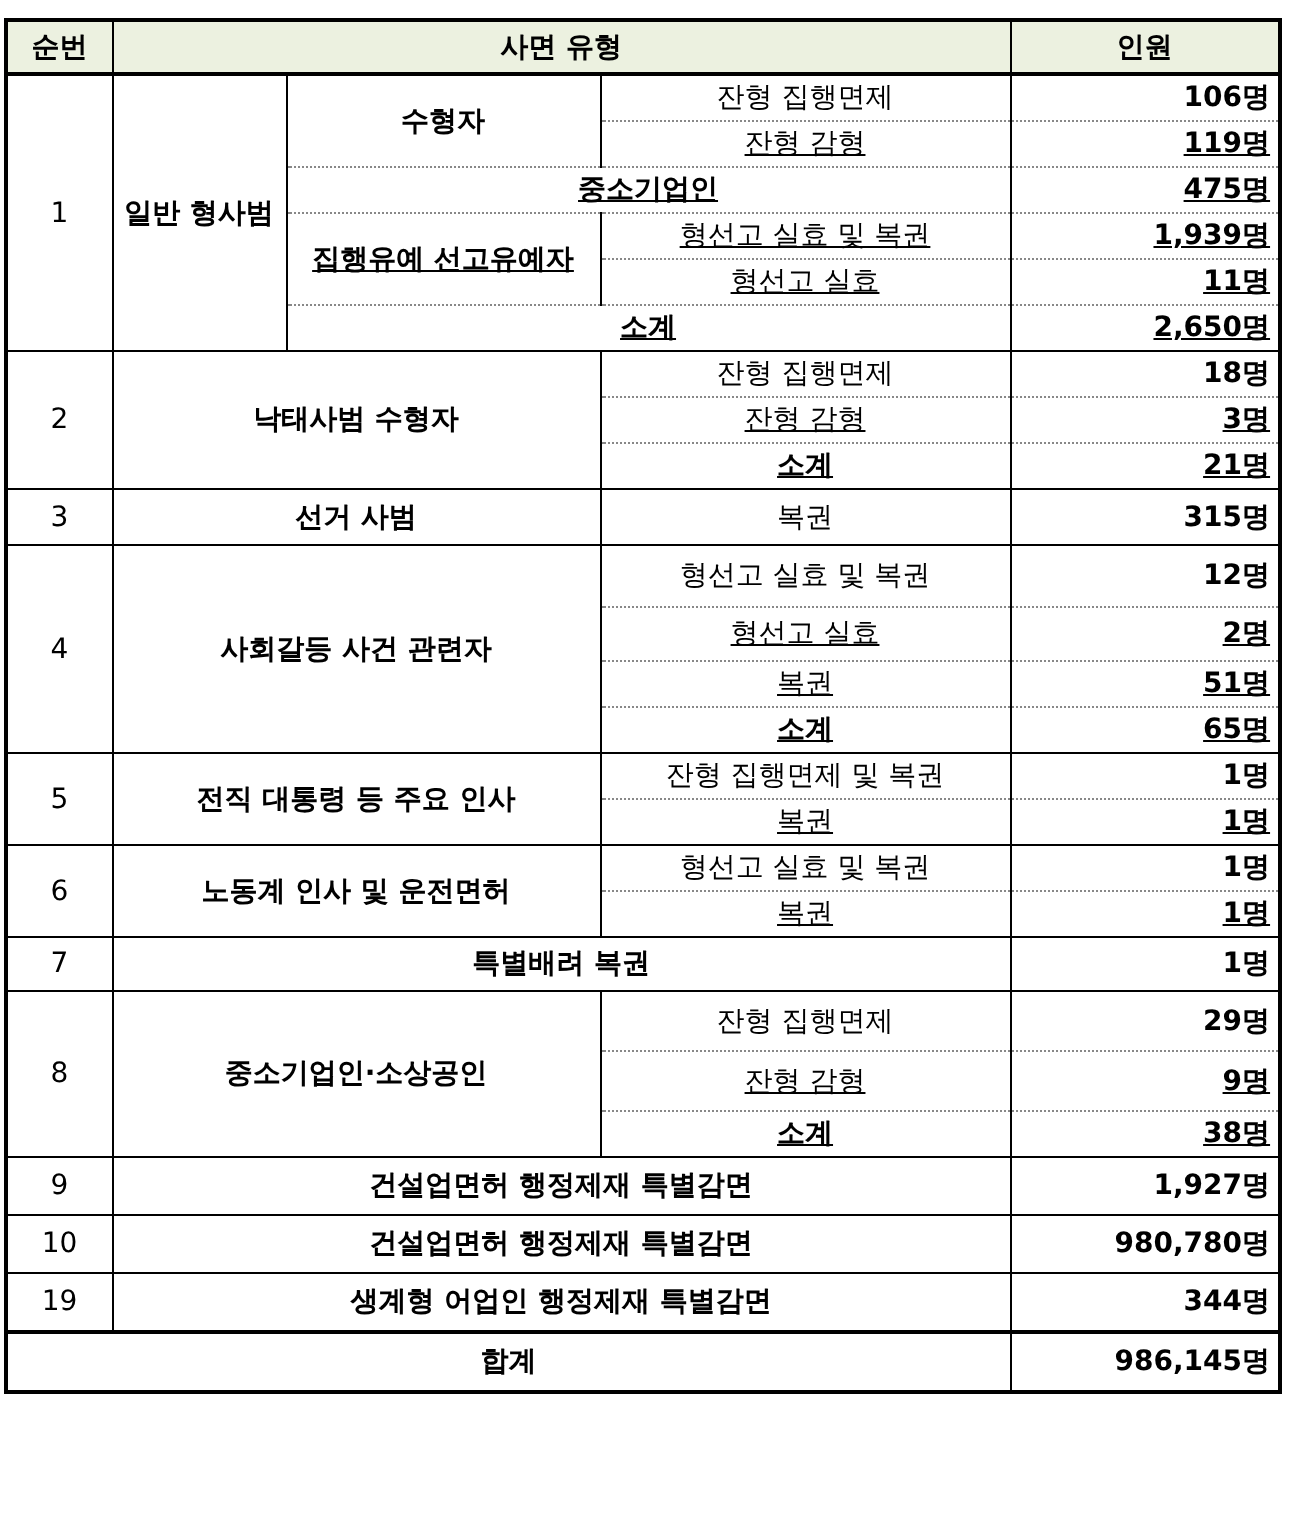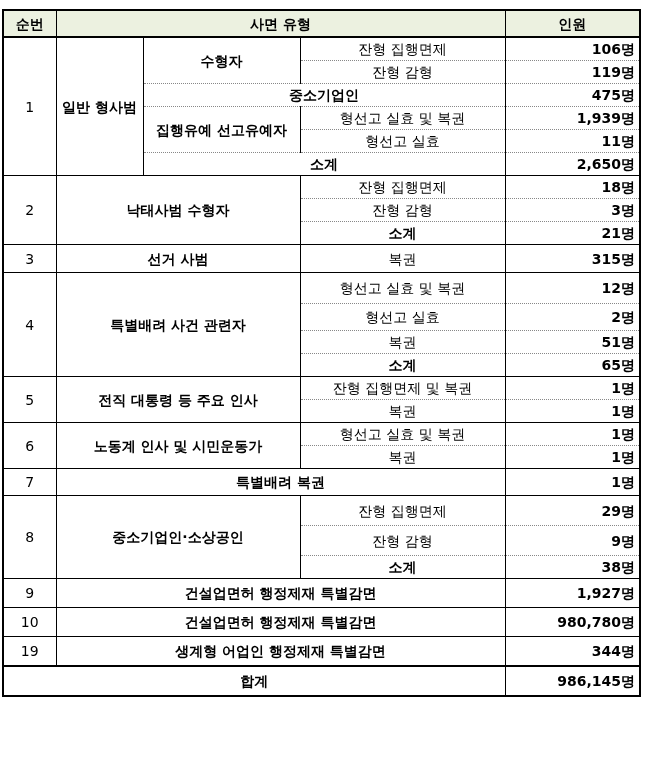--- a/index.html
+++ b/index.html
@@ -11,21 +11,21 @@
   table.grid td { padding: 0 4px; height: 22px; font-size: 14px; line-height: 18px;
                   text-align: center; vertical-align: middle;
                   border-left: 1px solid #000; border-right: 1px solid #000;
                   border-top: 1px solid #000; border-bottom: 1px solid #000;
                   overflow: hidden; white-space: nowrap; }
   table.grid tr.hdr td { background: #ecf1e0; font-weight: bold; height: 25px;
                          border-bottom: 2px solid #000; }
   .b { font-weight: bold; }
   .num { text-align: right !important; font-weight: bold; padding-right: 4px !important; margin-top: 36px; }
   .plain { font-weight: normal; }
-  .dt { border-top: 1px dotted #888 !important; }
+  .dt { border-top: 1px dotted #888 !important; text-decoration: underline; }
   .db { border-bottom: 1px dotted #888 !important; }
   .gl { border-left: 1px solid #777 !important; }
   .wrap { white-space: normal !important; line-height: 24px !important; }
   .tot td { border-top: 2px solid #000 !important; }
 </style>
 </head>
 <body>
 
 <table class="grid">
   <colgroup>
@@ -89,21 +89,21 @@
 
   <tr>
     <td class="plain" style="height:27px">3</td>
     <td colspan="2" class="b">선거 사범</td>
     <td class="plain">복권</td>
     <td class="num">315명</td>
   </tr>
 
   <tr>
     <td rowspan="4" class="plain">4</td>
-    <td rowspan="4" colspan="2" class="b">특별배려 사건 관련자</td>
+    <td rowspan="4" colspan="2" class="b">사회갈등 사건 관련자</td>
     <td class="plain db" style="height:30px">형선고 실효 및 복권</td>
     <td class="num db">12명</td>
   </tr>
   <tr>
     <td class="plain dt db" style="height:26px">형선고 실효</td>
     <td class="num dt db">2명</td>
   </tr>
   <tr>
     <td class="plain dt db">복권</td>
     <td class="num dt db">51명</td>
@@ -119,21 +119,21 @@
     <td class="plain db">잔형 집행면제 및 복권</td>
     <td class="num db">1명</td>
   </tr>
   <tr>
     <td class="plain dt">복권</td>
     <td class="num dt">1명</td>
   </tr>
 
   <tr>
     <td rowspan="2" class="plain">6</td>
-    <td rowspan="2" colspan="2" class="b wrap">노동계 인사 및 시민운동가</td>
+    <td rowspan="2" colspan="2" class="b wrap">노동계 인사 및 운전면허</td>
     <td class="plain db">형선고 실효 및 복권</td>
     <td class="num db">1명</td>
   </tr>
   <tr>
     <td class="plain dt">복권</td>
     <td class="num dt">1명</td>
   </tr>
 
   <tr>
     <td class="plain" style="height:26px">7</td>

